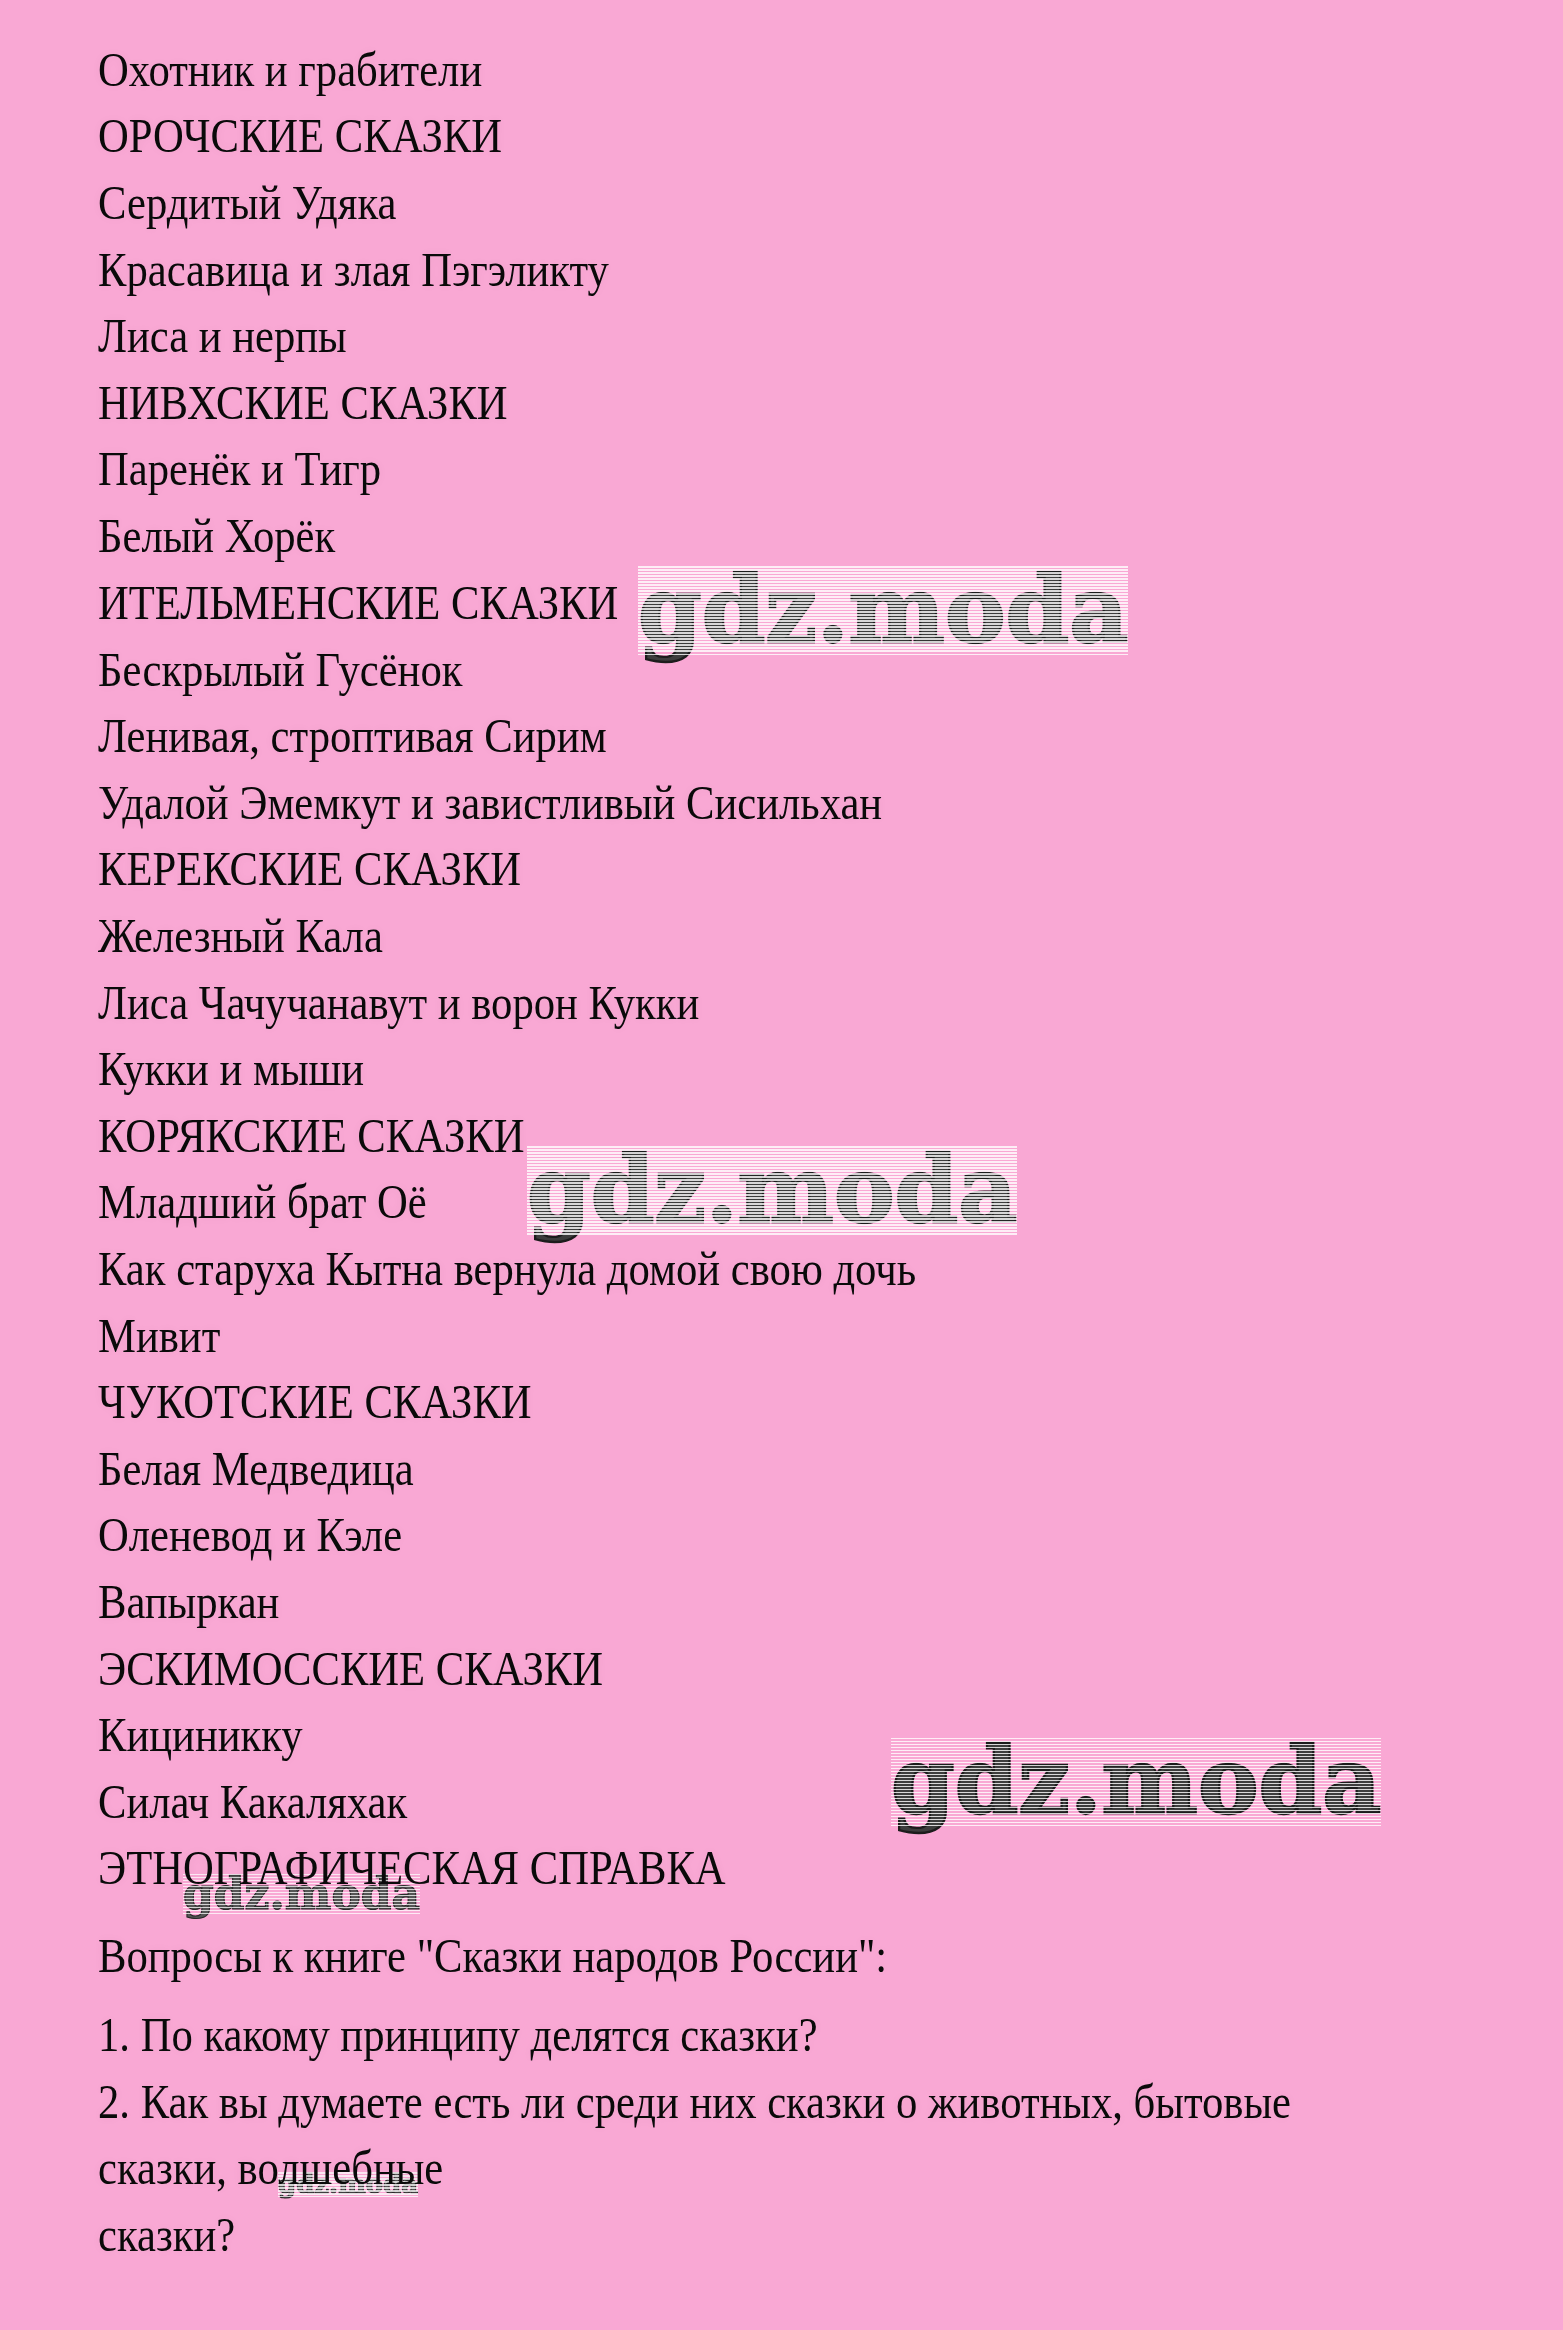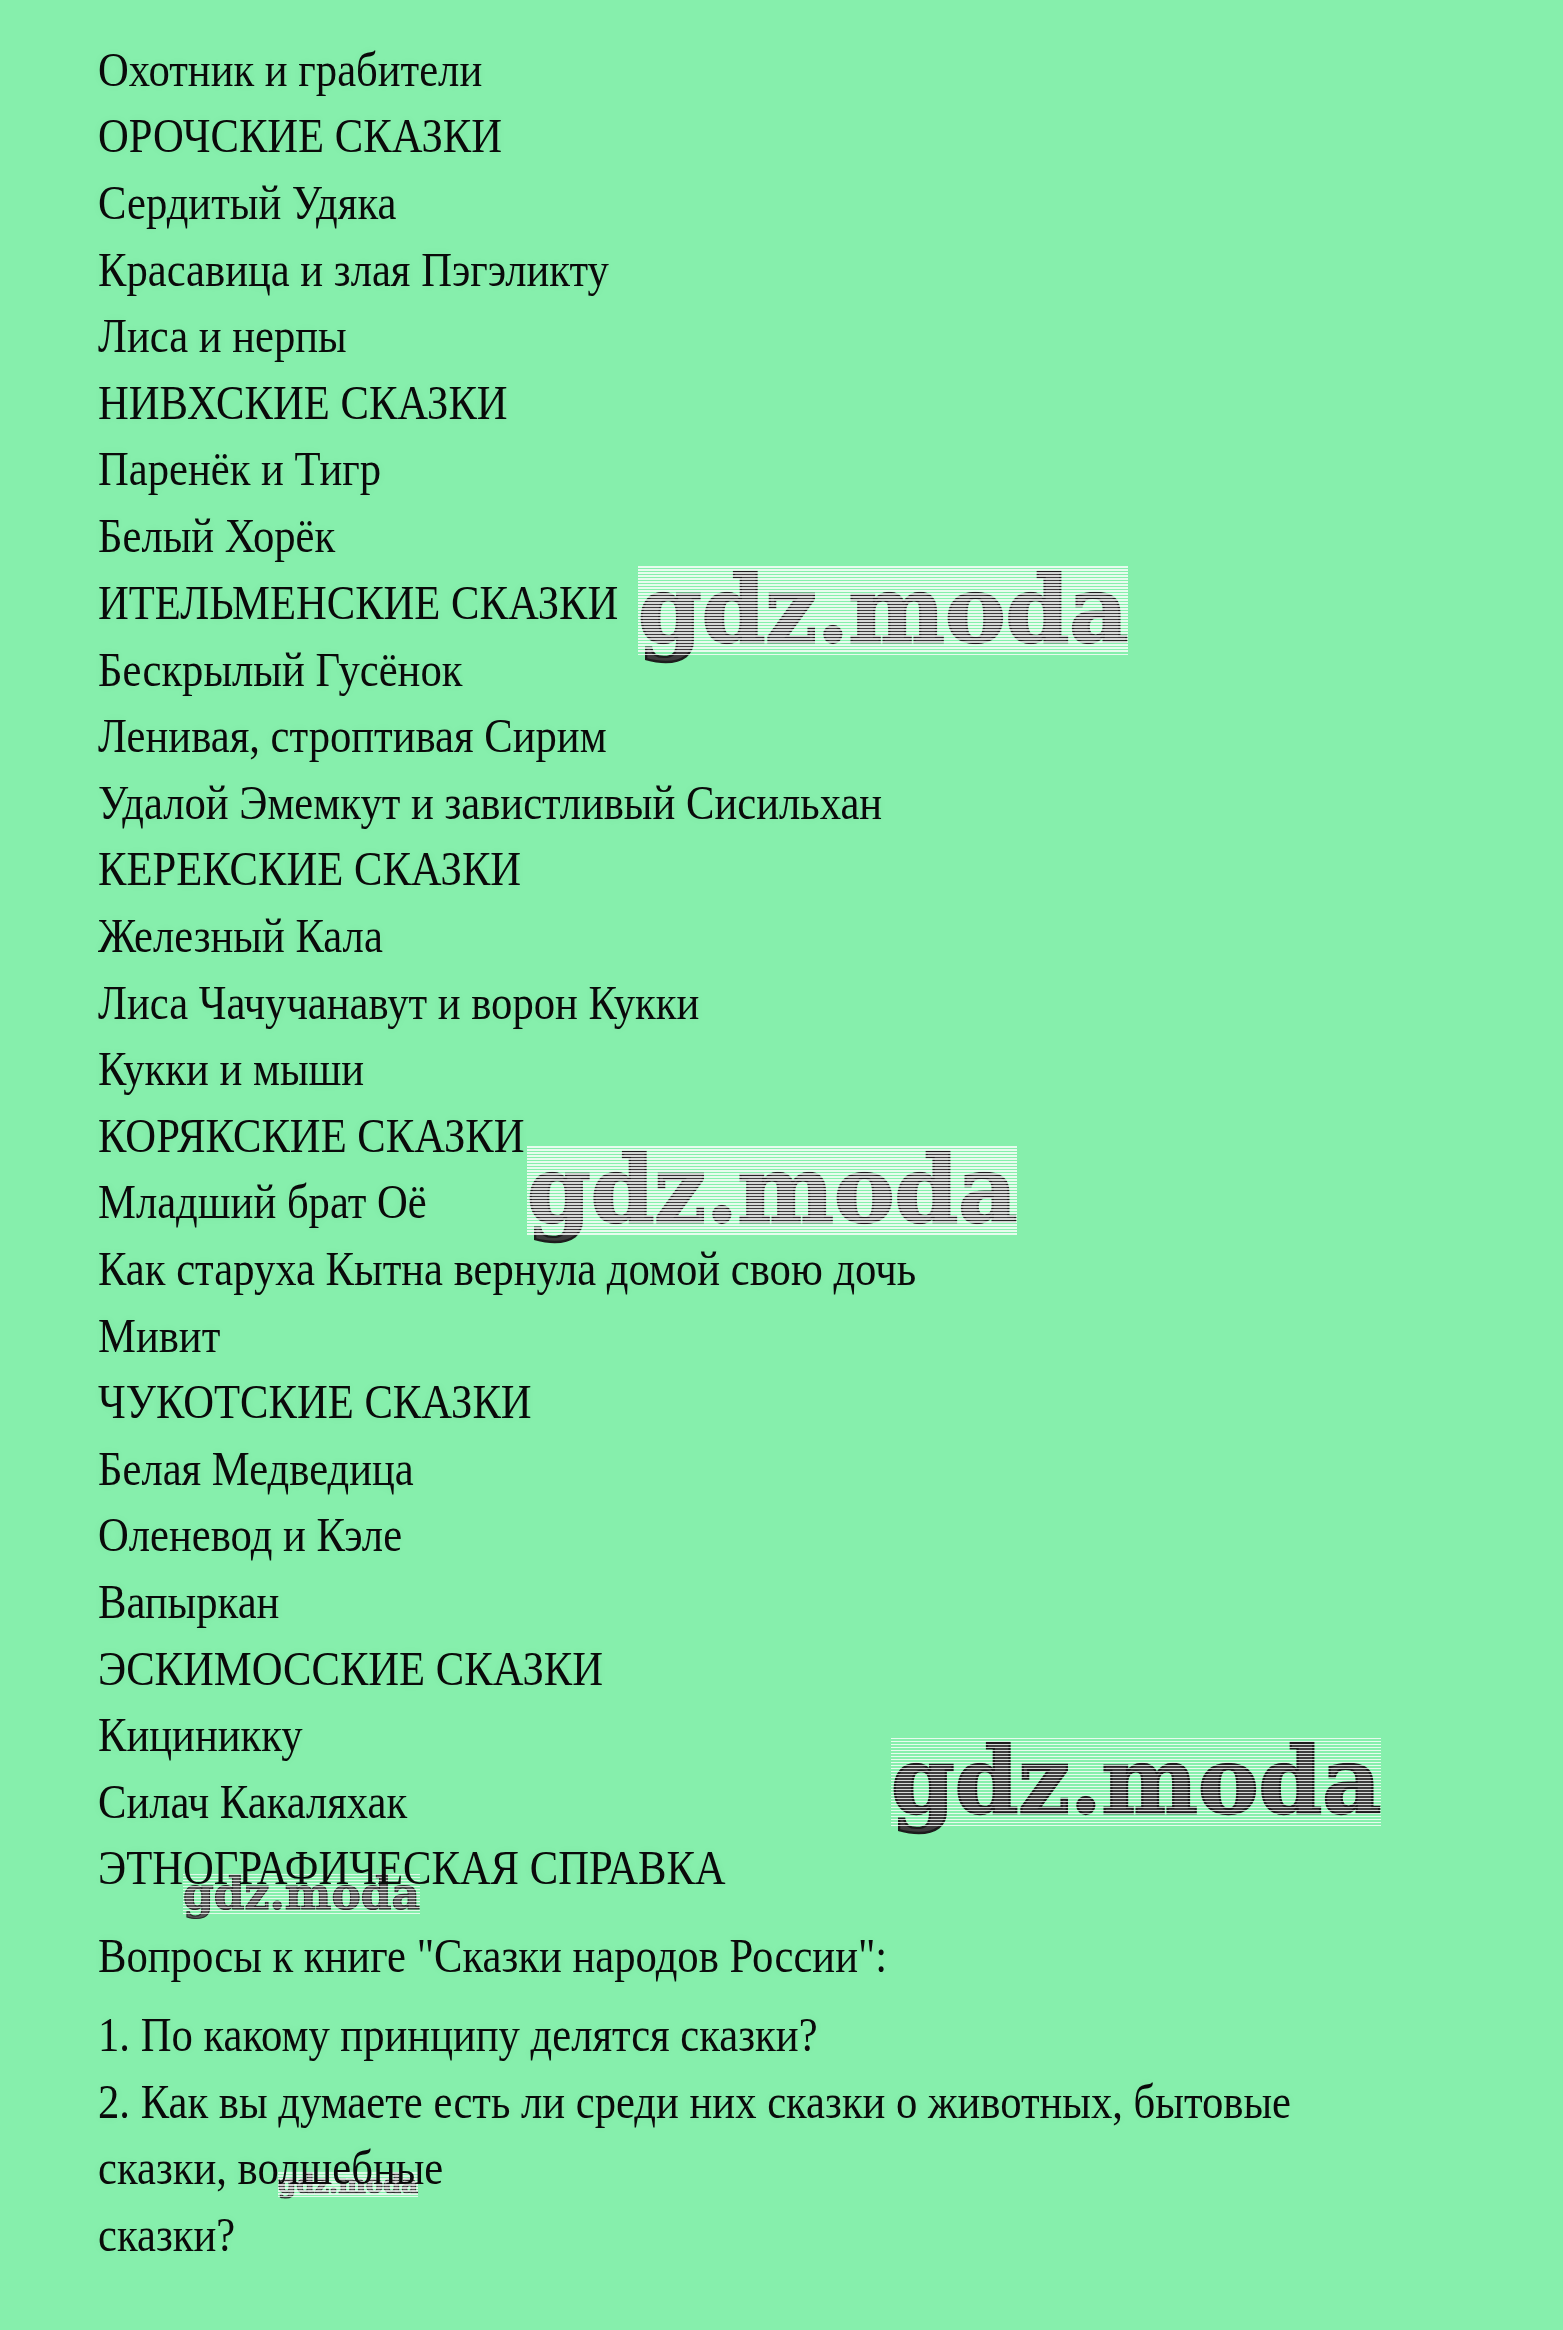--- a/index.html
+++ b/index.html
@@ -5,21 +5,21 @@
 <style>
   html, body {
     margin: 0;
     padding: 0;
     background: #ffffff;
   }
   .page {
     position: relative;
     width: 1564px;
     height: 2330px;
-    background: #86efac;
+    background: #f9a8d4;
     overflow: hidden;
     font-family: "Liberation Serif", "DejaVu Serif", serif;
   }
   #toc { position: absolute; inset: 0; z-index: 2; }
   .line {
     position: absolute;
     left: 98px;
     font-size: 49px;
     line-height: 1.05;
     color: #0a0a0a;

